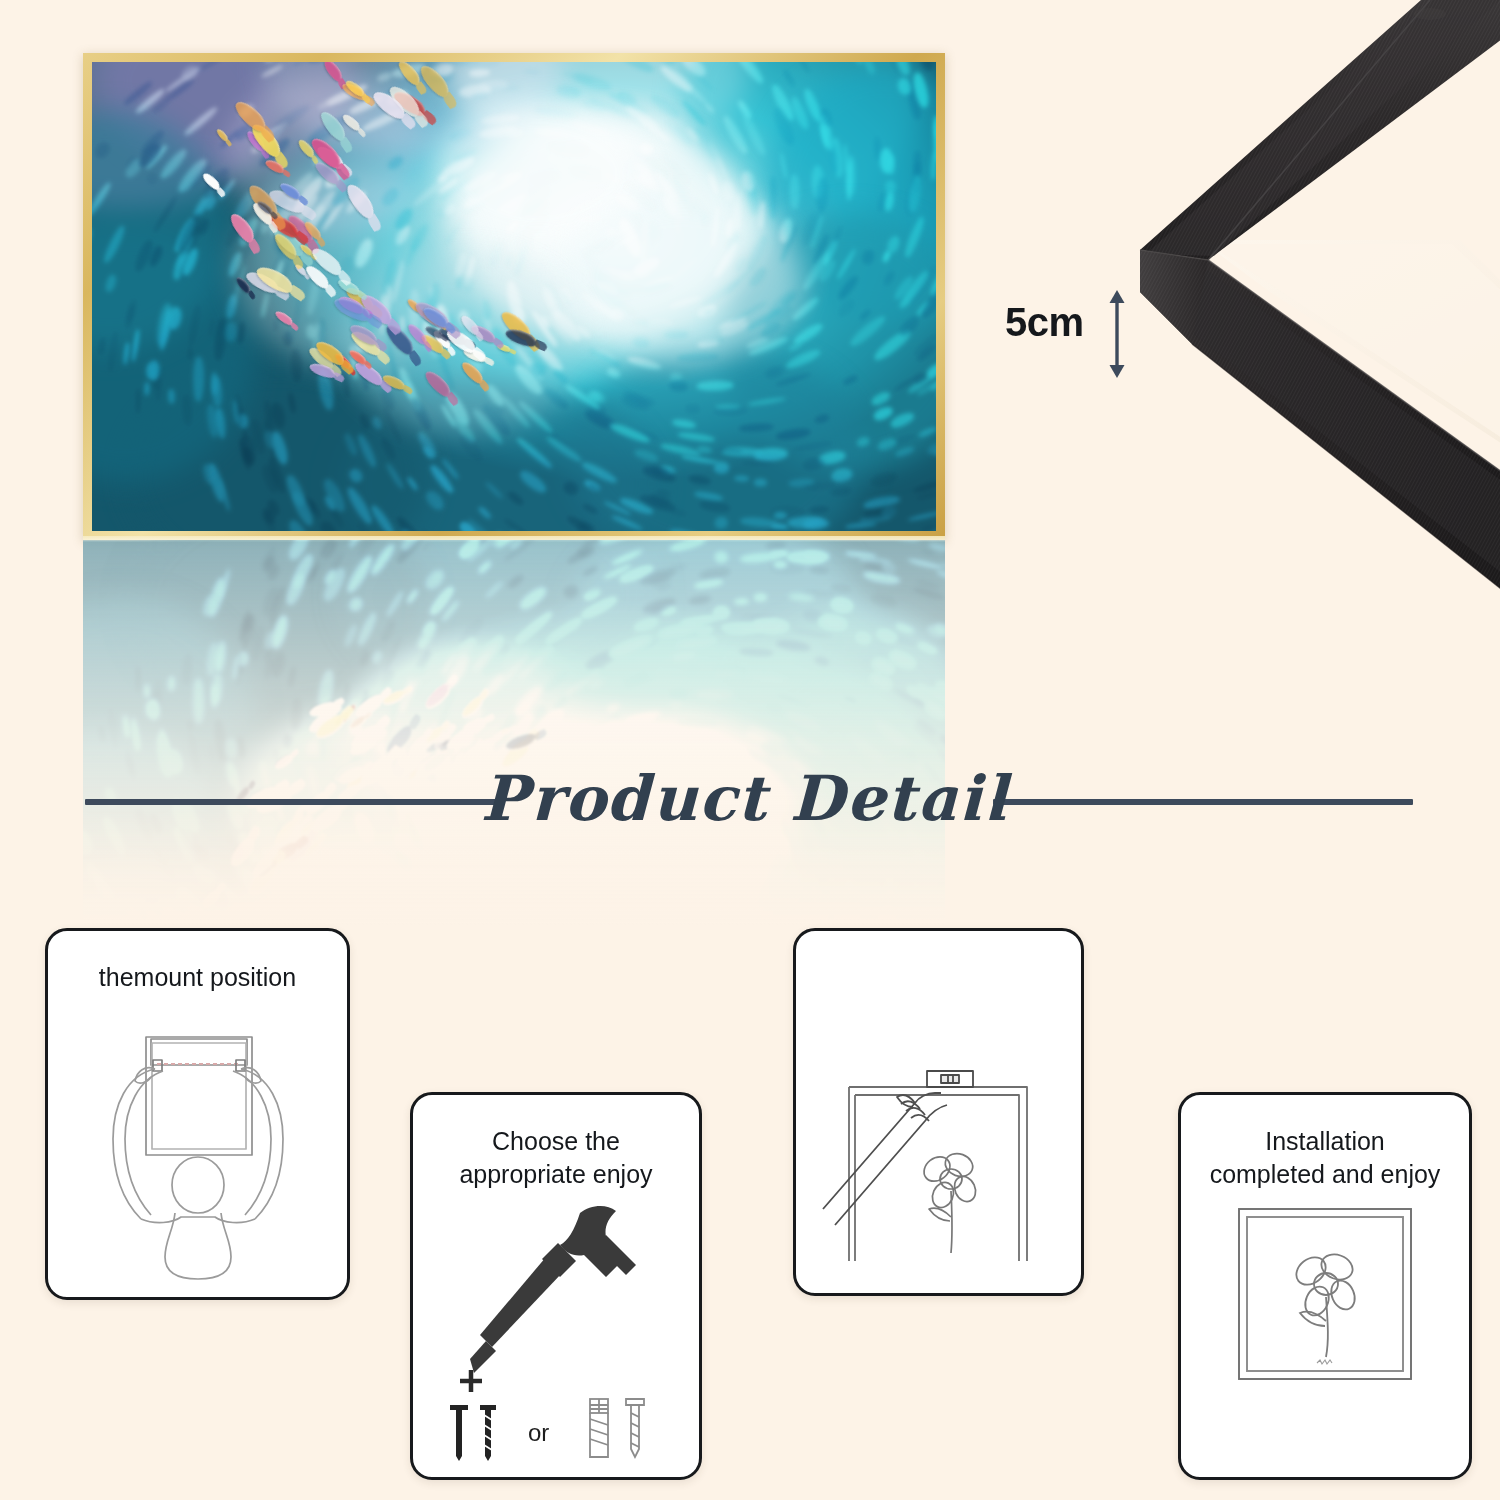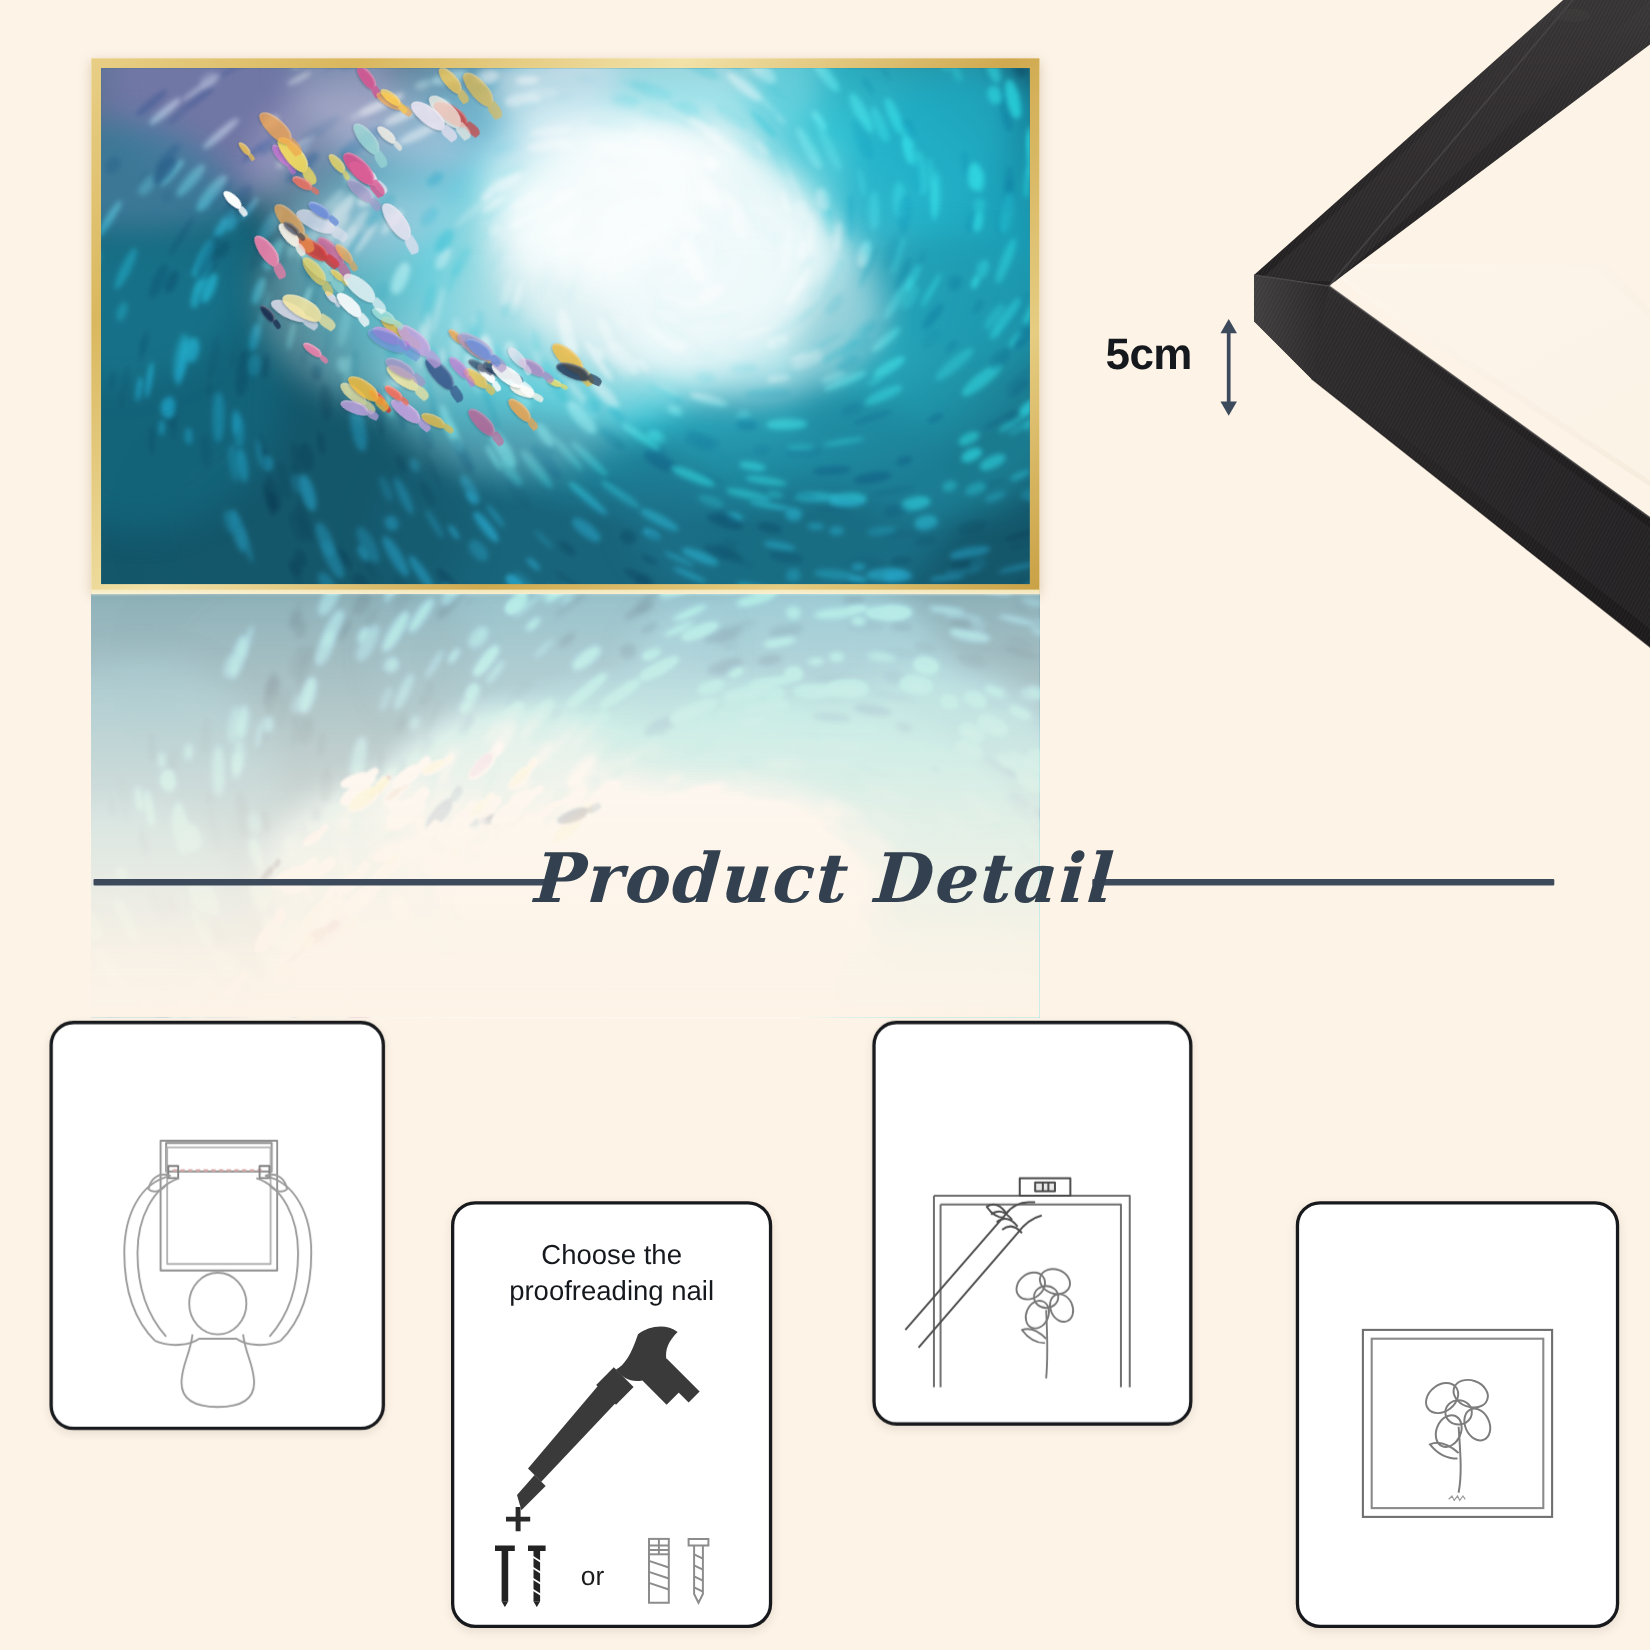--- a/index.html
+++ b/index.html
@@ -1542,20 +1542,21 @@
 </div>
 
 <div id="banner">
   <div class="rule" id="rule-left"></div>
   <div class="rule" id="rule-right"></div>
   <div id="banner-title">Product Detail</div>
 </div>
 
 <div class="card" id="card-1">
   <div class="card-title">
+    <div>themount position</div>
   </div>
   <div class="card-art" id="art-1">
     <svg width="218" height="248" viewBox="0 0 218 248">
       <g fill="none" stroke="#9b9b9b" stroke-width="1.7" stroke-linejoin="round">
 
         <rect x="62" y="4" width="96" height="26" stroke="#8f8f8f"></rect>
         <rect x="57" y="2" width="106" height="118" stroke="#8f8f8f"></rect>
         <rect x="63" y="8" width="94" height="106" stroke="#b3b3b3"></rect>
 
         <line x1="68" y1="29" x2="152" y2="29" stroke="#d8a8a8" stroke-width="2" stroke-dasharray="4 3"></line>
@@ -1576,21 +1577,21 @@
         <path d="M52,184 C66,190 84,188 92,182 L126,182 C134,188 152,190 166,184"></path>
         <path d="M86,178 C84,196 76,206 76,222 C76,238 90,244 109,244 C128,244 142,238 142,222 C142,206 134,196 132,178"></path>
       </g>
     </svg>
   </div>
 </div>
 
 <div class="card" id="card-2">
   <div class="card-title">
     <div>Choose the</div>
-    <div>proofreading nail</div>
+    <div>appropriate enjoy</div>
   </div>
   <div class="card-art" id="art-2">
     <svg width="252" height="262" viewBox="0 0 252 262">
 
       <g fill="#3a3a3a">
         <path d="M150,14 C160,6 176,4 186,12 C178,20 174,28 176,38 L196,58 L176,78 L154,56 C144,58 136,54 130,46 C138,42 144,32 150,14 Z"></path>
         <path d="M176,36 L206,66 L196,76 L166,46 Z"></path>
         <path d="M128,44 L146,62 L130,78 L112,60 Z"></path>
         <path d="M116,58 L132,74 L62,148 L50,136 Z"></path>
         <path d="M56,142 L66,152 L44,174 L40,160 Z"></path>
@@ -1668,20 +1669,24 @@
           <ellipse cx="132" cy="130" rx="11" ry="10"></ellipse>
           <path d="M132,142 C133,164 134,182 132,204"></path>
           <path d="M132,168 C124,160 116,158 110,160 C116,168 124,172 131,172"></path>
         </g>
       </g>
     </svg>
   </div>
 </div>
 
 <div class="card" id="card-4">
+  <div class="card-title">
+    <div>Installation</div>
+    <div>completed and enjoy</div>
+  </div>
   <div class="card-art" id="art-4">
     <svg width="200" height="216" viewBox="0 0 200 216">
       <g fill="none" stroke="#6f6f6f" stroke-width="1.9">
         <rect x="14" y="10" width="172" height="170"></rect>
         <rect x="22" y="18" width="156" height="154" stroke="#8a8a8a"></rect>
       </g>
       <g stroke="#7d7d7d" stroke-width="1.8" fill="none">
         <ellipse cx="86" cy="72" rx="16" ry="12" transform="rotate(-38 86 72)"></ellipse>
         <ellipse cx="112" cy="68" rx="16" ry="12" transform="rotate(20 112 68)"></ellipse>
         <ellipse cx="118" cy="96" rx="15" ry="11" transform="rotate(66 118 96)"></ellipse>

